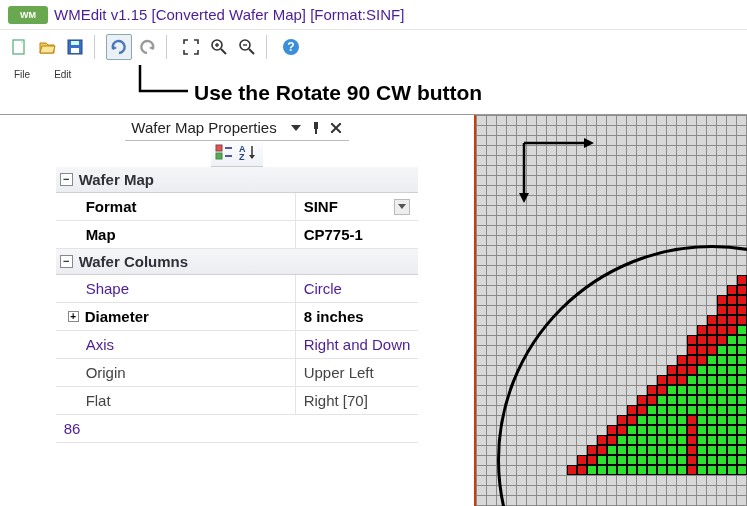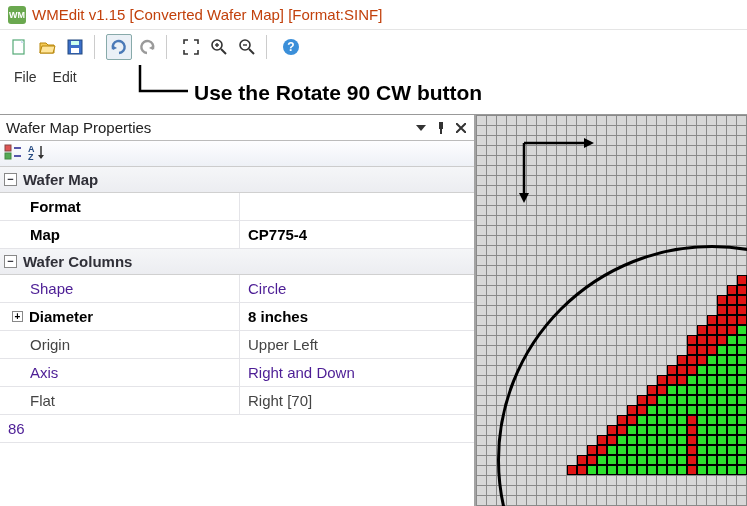--- a/index.html
+++ b/index.html
@@ -16,51 +16,51 @@
   }
   .titlebar {
     display: flex;
     align-items: center;
     padding: 4px 8px;
     height: 30px;
     border-bottom: 1px solid #e5e5e5;
     gap: 6px;
   }
   .app-icon {
-    width: 18px; height: 18px;
+    width: 40px; height: 18px;
     background: #6aa84f;
     border-radius: 3px;
     color: #fff;
     font-size: 9px;
     font-weight: bold;
     display: flex; align-items: center; justify-content: center;
   }
-  .title-text { font-size: 15px; color: #c2410c; }
+  .title-text { font-size: 15px; color: #4c1d95; }
   .toolbar {
     display: flex;
     align-items: center;
     padding: 4px 6px;
     gap: 2px;
     height: 34px;
   }
   .tbtn {
     width: 26px; height: 26px;
     display: flex; align-items: center; justify-content: center;
     border: 1px solid transparent;
     border-radius: 2px;
     cursor: pointer;
     position: relative;
   }
   .tbtn.highlight { border: 1px solid #8aa; background: #eaf0f6; }
   .tsep { width: 6px; height: 24px; border-left: 1px solid #ccc; margin: 0 4px; }
   .menubar {
     display: flex;
-    gap: 4px;
+    gap: 12px;
     padding: 3px 8px 6px 8px;
-    font-size: 14px;
+    font-size: 10px;
     text-align: center;
   }
   .menubar span { padding: 2px 6px; cursor: pointer; }
   .annotation {
     position: absolute;
     left: 120px;
     top: 65px;
     font-size: 21px;
     font-weight: 600;
     color: #000;
@@ -74,21 +74,22 @@
     display: flex;
     position: absolute;
     top: 114px;
     left: 0; right: 0; bottom: 0;
     border-top: 1px solid #999;
   }
   .panel {
     width: 476px;
     display: flex;
     flex-direction: column;
-    border-right: 2px solid #a3a3a3;
+    border-right: 2px solid #c2410c;
+    align-items: center;
   }
   .panel-header {
     display: flex;
     align-items: center;
     padding: 4px 6px;
     font-size: 15px;
     color: #222;
     border-bottom: 1px solid #bbb;
     background: #fff;
     gap: 6px;
@@ -326,25 +327,33 @@
           </svg>
       </span>
     </div>
     <div class="propgrid">
       <div class="cathdr">
         <span class="collapse-box">−</span>
         <span>Wafer Map</span>
       </div>
       <div class="row bold">
         <div class="k">Format</div>
+        <div class="v">
+          <span>SINF</span>
+          <span class="dropdown-arrow">
+              <svg width="8" height="5">
+                <path d="M0 0 L8 0 L4 5 Z" fill="#555"></path>
+              </svg>
+            </span>
+        </div>
       </div>
       <div class="row bold">
         <div class="k">Map</div>
         <div class="v">
-            <span>CP775-4</span>
+            <span>CP775-1</span>
           </div>
       </div>
       <div class="cathdr">
         <span class="collapse-box">−</span>
         <span>Wafer Columns</span>
       </div>
       <div class="row dim">
         <div class="k">Shape</div>
         <div class="v">
             <span>Circle</span>
@@ -352,30 +361,30 @@
       </div>
       <div class="row bold">
         <div class="k">
             <span class="expand-box">+</span>
             <span>Diameter</span>
           </div>
         <div class="v">
             <span>8 inches</span>
           </div>
       </div>
+      <div class="row dim">
+        <div class="k">Axis</div>
+        <div class="v">
+            <span>Right and Down</span>
+          </div>
+      </div>
       <div class="row">
         <div class="k">Origin</div>
         <div class="v">
             <span>Upper Left</span>
-          </div>
-      </div>
-      <div class="row dim">
-        <div class="k">Axis</div>
-        <div class="v">
-            <span>Right and Down</span>
           </div>
       </div>
       <div class="row">
         <div class="k">Flat</div>
         <div class="v">
             <span>Right [70]</span>
           </div>
       </div>
       <div class="row dim">
         <div class="v">

